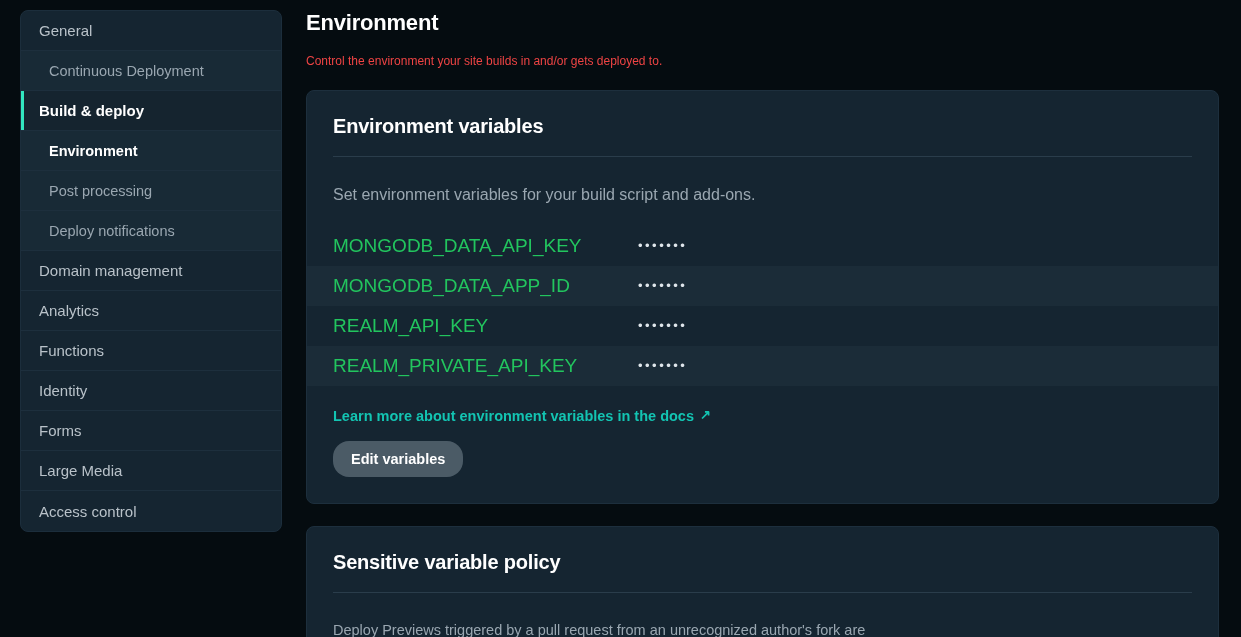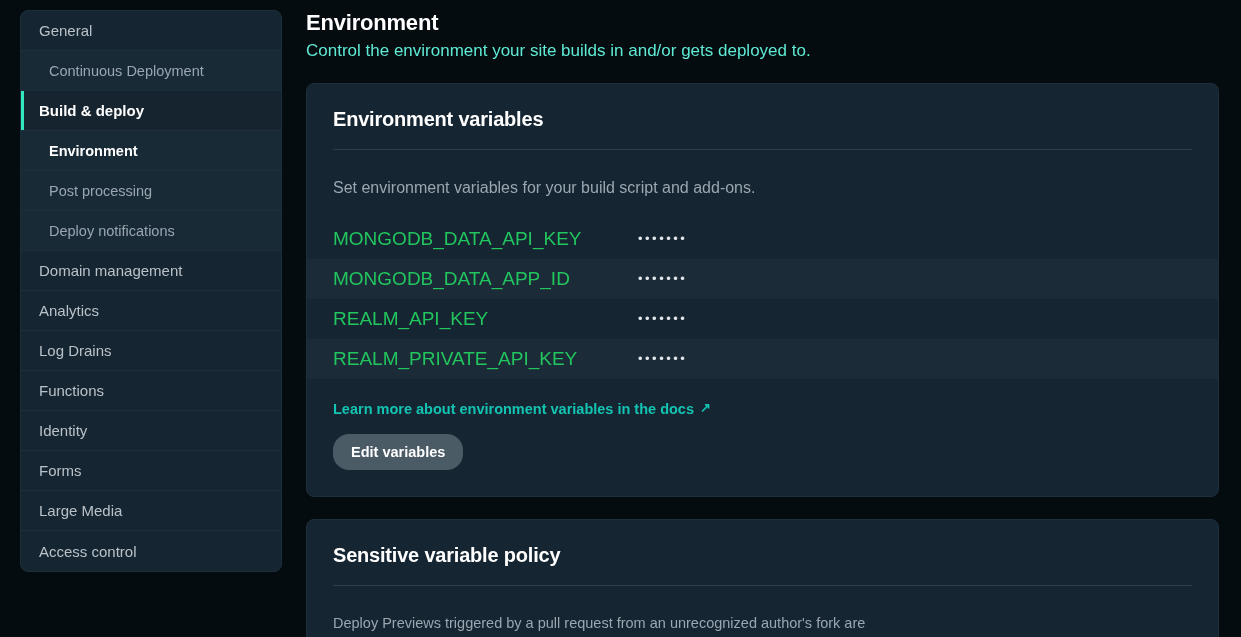--- a/index.html
+++ b/index.html
@@ -88,23 +88,23 @@
 
   .page-title {
     margin-top: 10px;
     font-size: 22px;
     font-weight: bold;
     color: #ffffff;
     letter-spacing: -0.2px;
   }
 
   .page-subtitle {
-    margin-top: 5px;
-    font-size: 17px;
-    color: #5eead4;
+    margin-top: 18px;
+    font-size: 12px;
+    color: #ef4444;
   }
 
   .card {
     margin-top: 22px;
     width: 913px;
     background: #152531;
     border: 1px solid #1d2f3d;
     border-radius: 8px;
     padding: 24px 0 0 0;
   }
@@ -225,23 +225,20 @@
         <span>Post processing</span>
       </div>
       <div class="nav-item sub">
         <span>Deploy notifications</span>
       </div>
       <div class="nav-item top-level">
         <span>Domain management</span>
       </div>
       <div class="nav-item top-level">
         <span>Analytics</span>
-      </div>
-      <div class="nav-item top-level">
-        <span>Log Drains</span>
       </div>
       <div class="nav-item top-level">
         <span>Functions</span>
       </div>
       <div class="nav-item top-level">
         <span>Identity</span>
       </div>
       <div class="nav-item top-level">
         <span>Forms</span>
       </div>

